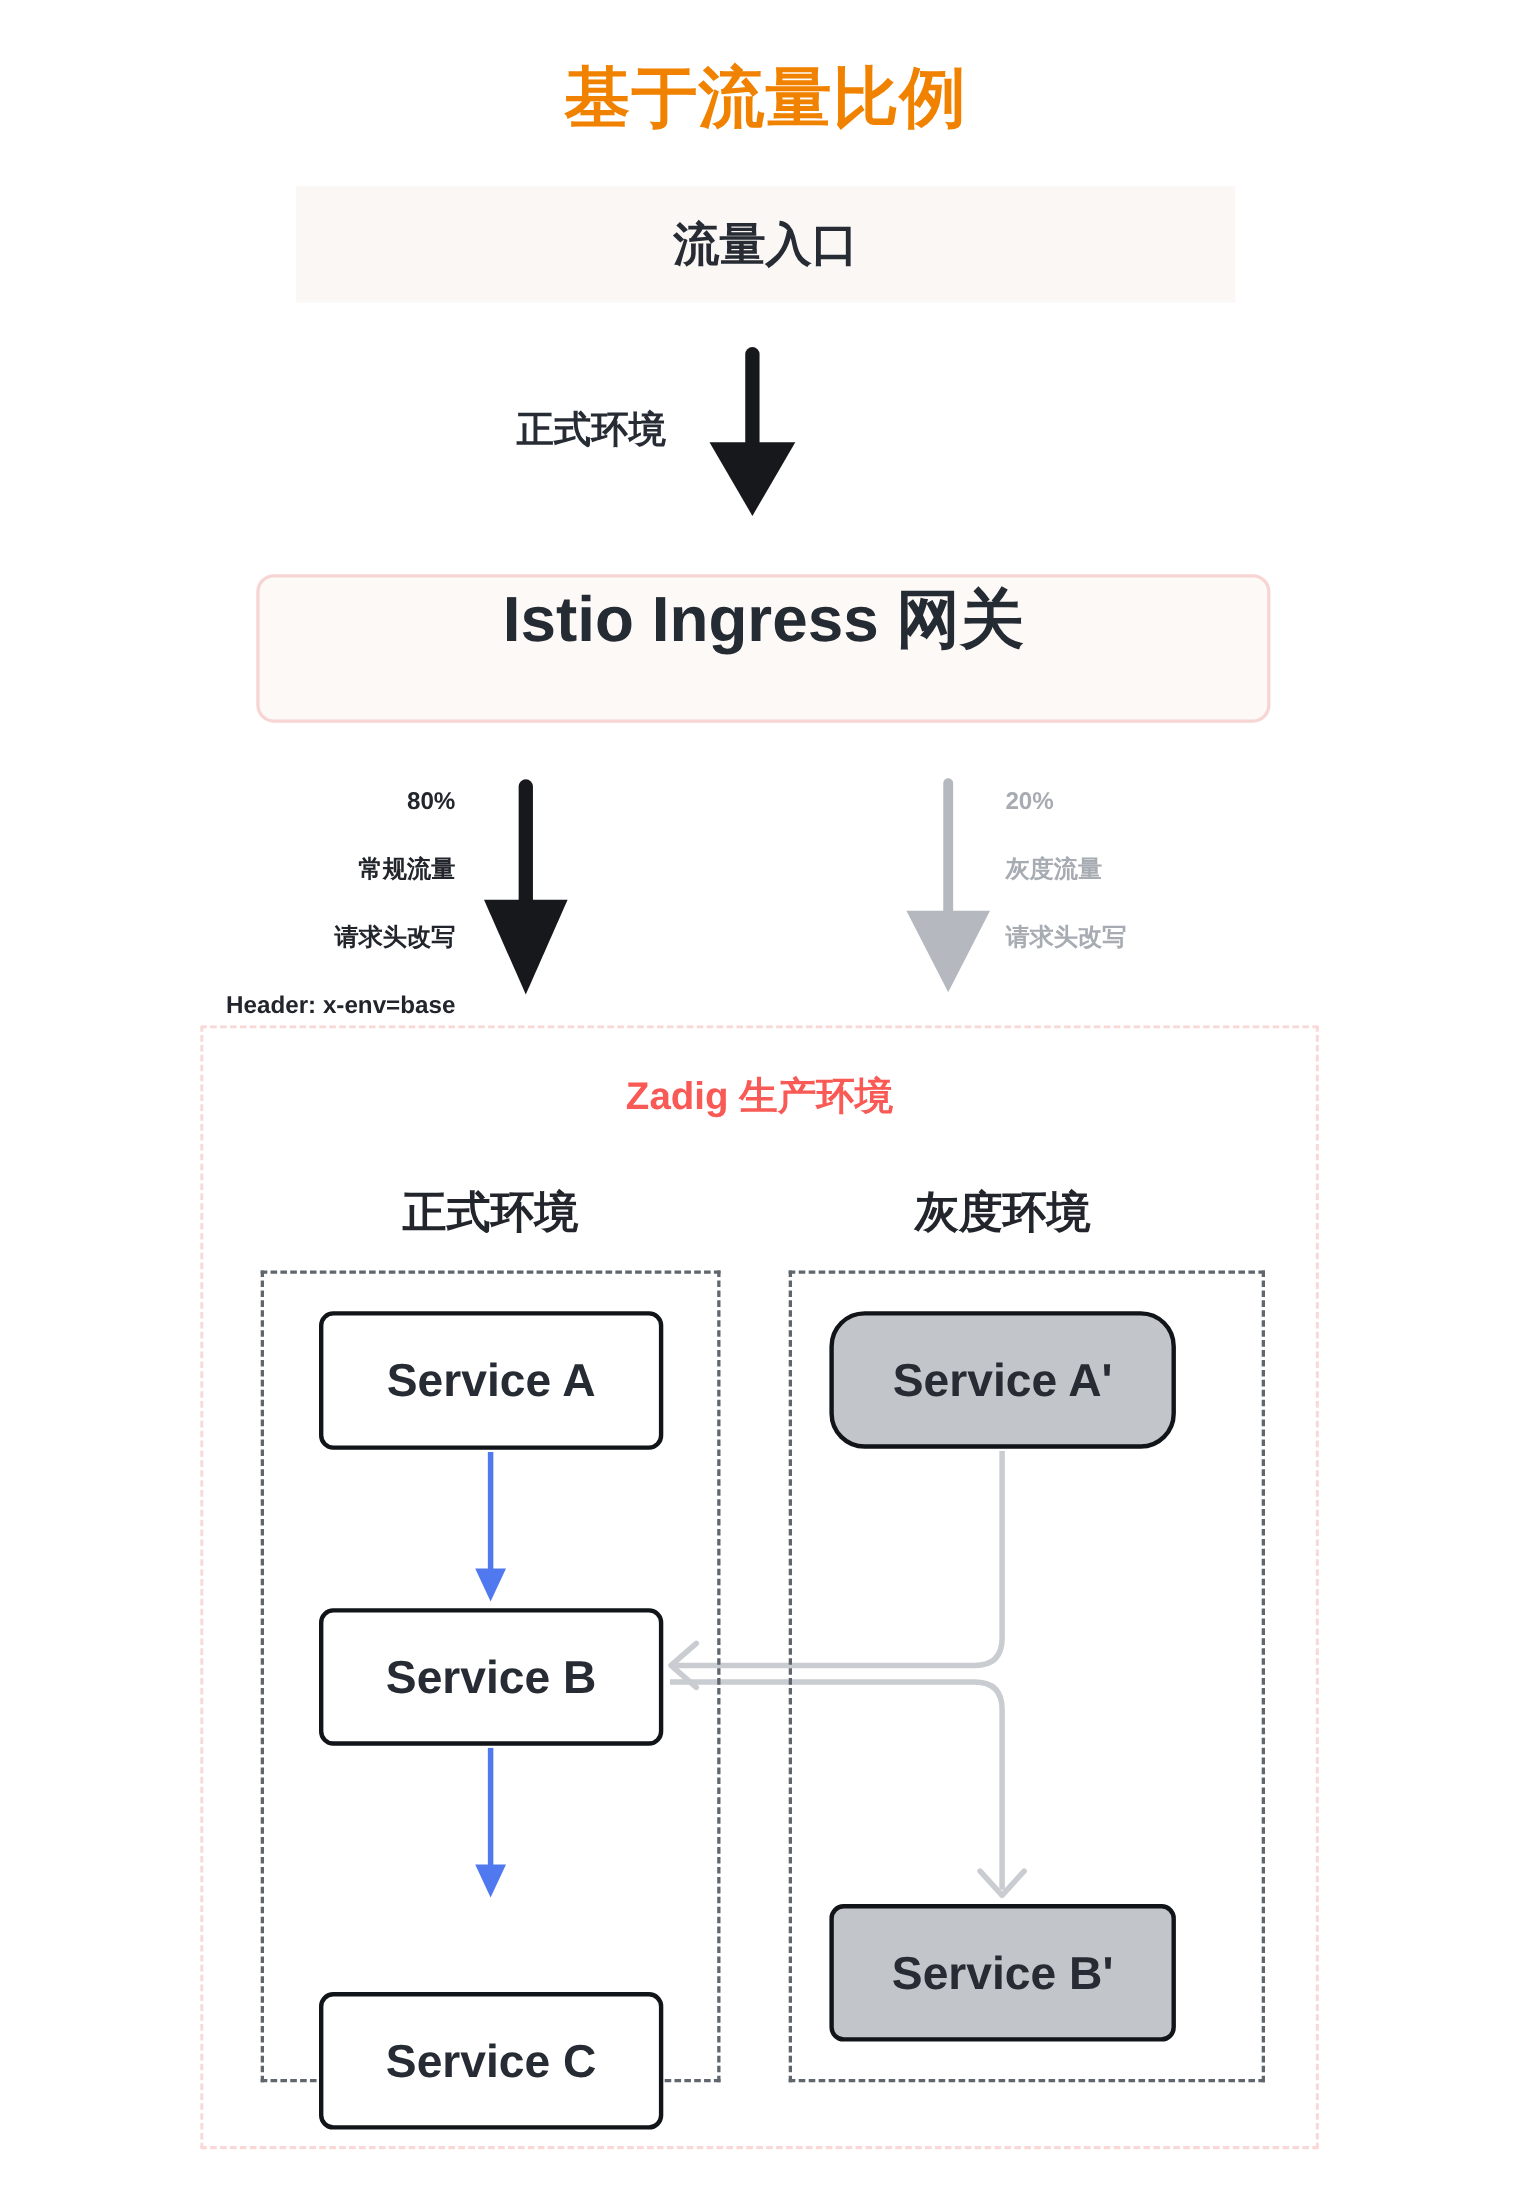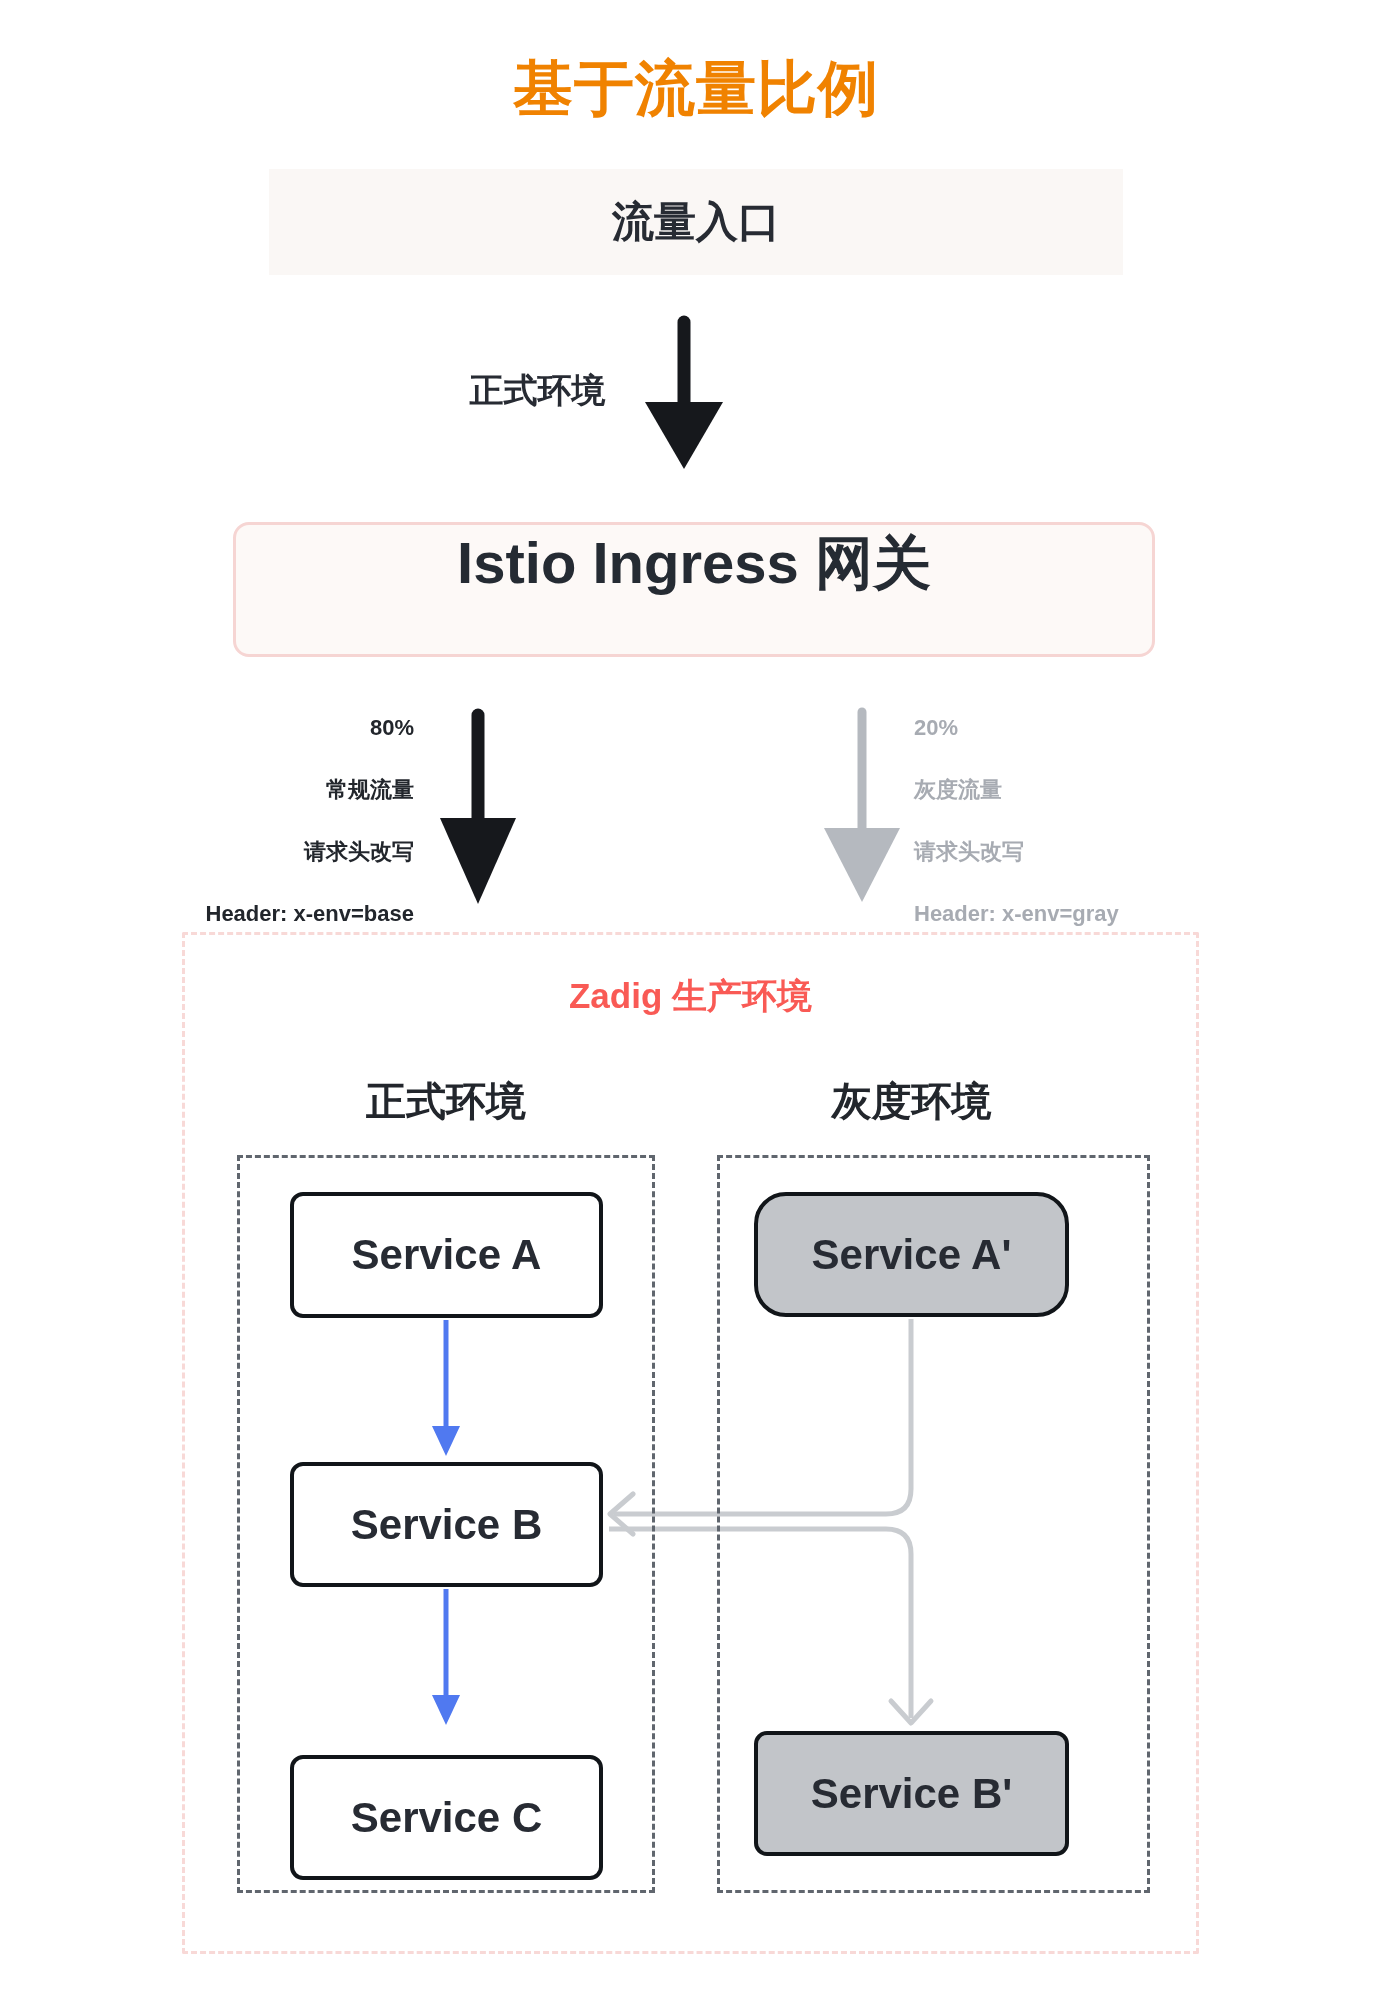--- a/index.html
+++ b/index.html
@@ -54,21 +54,21 @@
   .env-box.gray{left:717px;top:1155px;width:433px;height:738px;}
 
   .service-box{
     border:4px solid #111519;border-radius:13px;background:#ffffff;
     display:flex;align-items:center;justify-content:center;
     font-size:42px;font-weight:bold;color:#272B33;white-space:nowrap;
   }
   .service-box.gray-fill{background:#C2C5C9;}
   .svc-a {left:290px;top:1192px;width:313px;height:126px;}
   .svc-b {left:290px;top:1462px;width:313px;height:125px;}
-  .svc-c {left:290px;top:1755px;width:313px;height:125px;}
+  .svc-c {left:290px;top:1811px;width:313px;height:125px;}
   .svc-a2{left:754px;top:1192px;width:315px;height:125px;border-radius:32px;}
   .svc-b2{left:754px;top:1731px;width:315px;height:125px;}
 
   svg.arrows{left:0;top:0;pointer-events:none;}
 </style>
 </head>
 <body>
 
 <div class="canvas">
 
@@ -119,21 +119,20 @@
     <div>80%</div>
     <div>常规流量</div>
     <div>请求头改写</div>
     <div>Header: x-env=base</div>
   </div>
 
   <div class="abs branch-label gray">
     <div>20%</div>
     <div>灰度流量</div>
     <div>请求头改写</div>
-    <div>Header: x-env=gray</div>
   </div>
 
   <div class="abs prod-box"></div>
   <div class="abs prod-title">Zadig 生产环境</div>
 
   <div class="abs col-header base">正式环境</div>
   <div class="abs col-header gray">灰度环境</div>
 
   <div class="abs env-box base"></div>
   <div class="abs env-box gray"></div>

